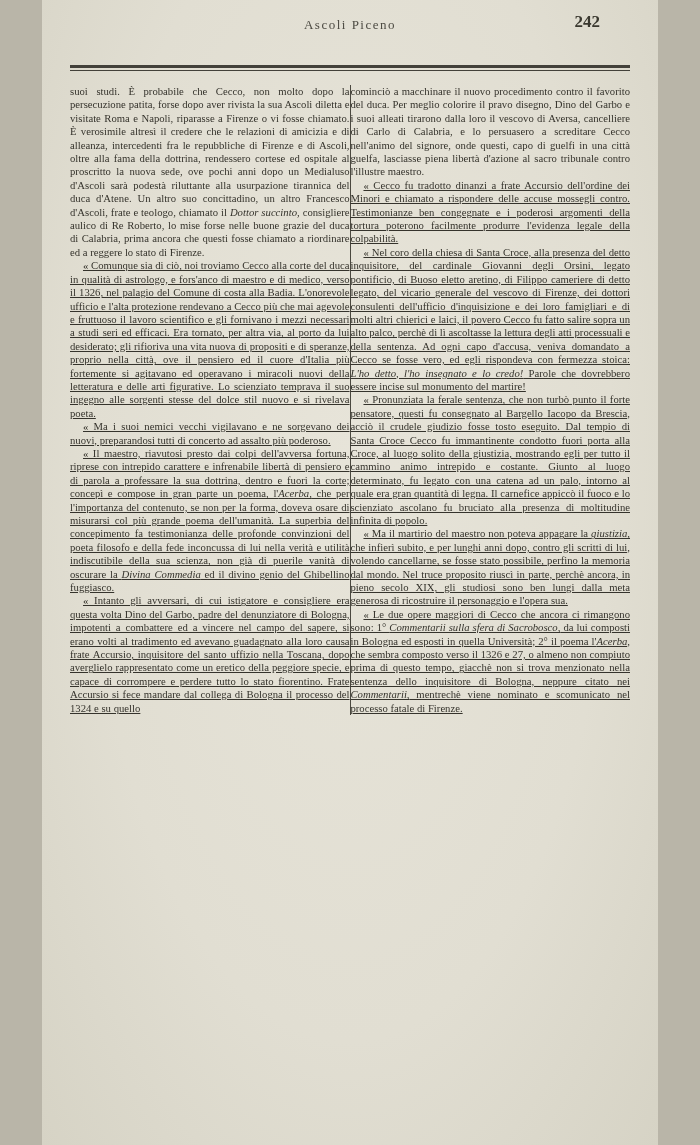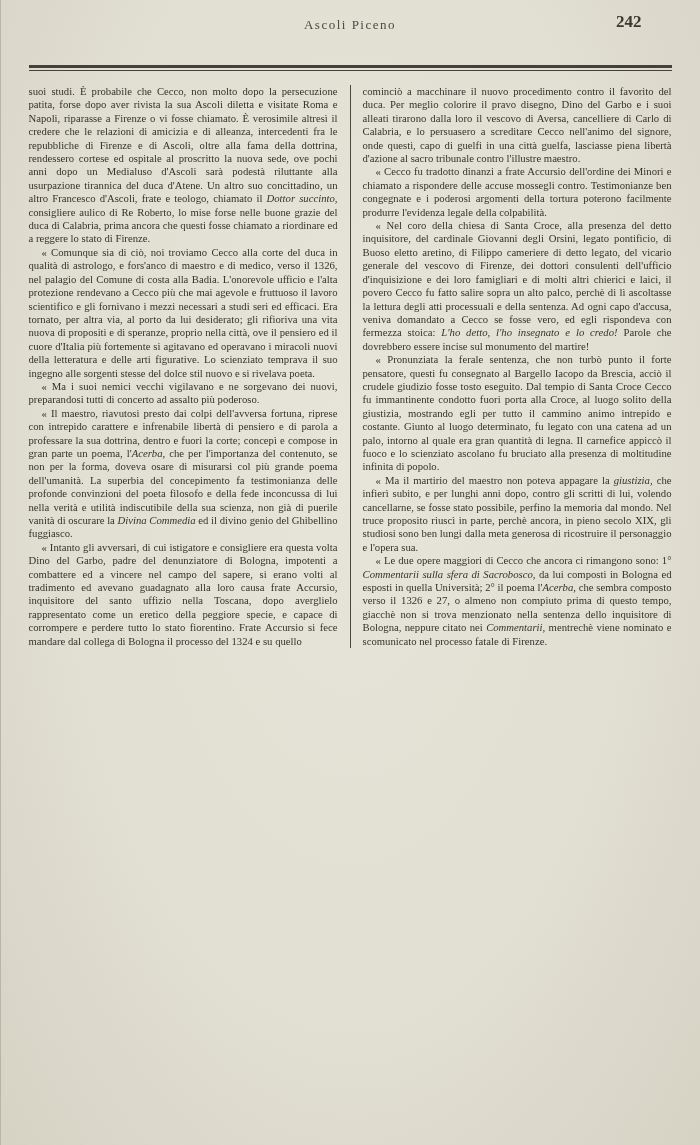--- a/index.html
+++ b/index.html
@@ -1,19 +1,19 @@
 <!DOCTYPE html>
 <html lang="it"><head>
 <meta charset="utf-8">
 <style>
   html, body { margin: 0; padding: 0; }
   body { background: #b9b5a8; }
   .page {
     position: relative;
-    width: 699px;
+    width: 616px;
     height: 1145px;
     margin: 0 auto;
     background: radial-gradient(ellipse at 50% 40%, #e7e4d9 0%, #e1ded2 60%, #d6d3c5 100%);
     color: #35332c;
     font-family: "Liberation Serif", "DejaVu Serif", serif;
     overflow: hidden;
     box-sizing: border-box;
   }
   .header {
     position: relative;
@@ -53,21 +53,21 @@
     text-align: justify;
     font-size: 10.7px;
     line-height: 13.4px;
   }
   .divider {
     width: 1px;
     background: #4a483f;
     align-self: stretch;
   }
   .para { margin: 0; }
-  .para.indent { text-indent: 13px; }
+  .para.indent { text-indent: 13px; text-decoration: underline; }
   .italic { font-style: italic; }
 </style>
 </head>
 <body>
 
 <div class="page">
   <div class="header">
     <div class="header-title">Ascoli Piceno</div>
     <div class="header-pagenum">242</div>
   </div>

